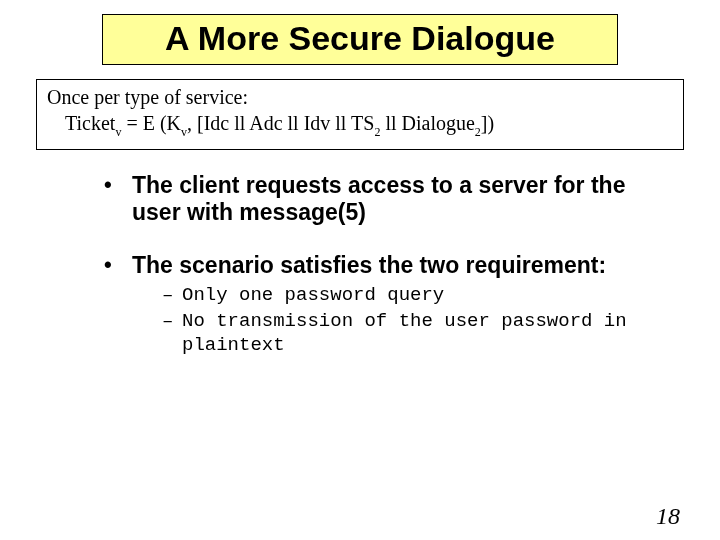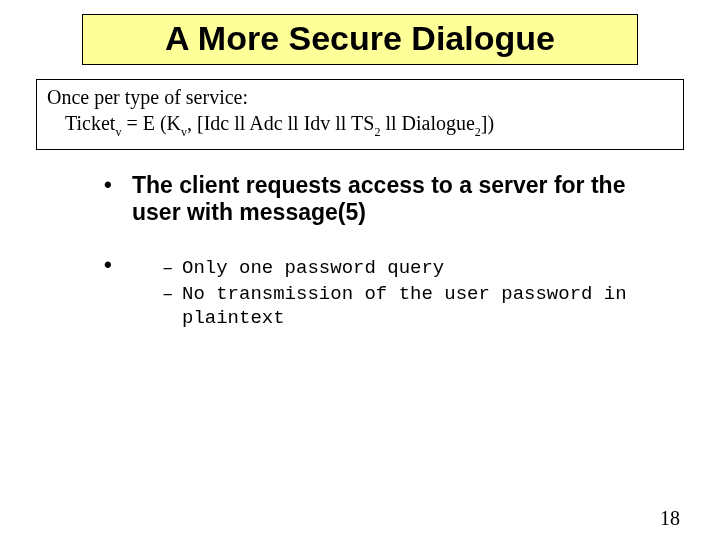--- a/index.html
+++ b/index.html
@@ -14,21 +14,21 @@
   }
   .slide {
     position: relative;
     width: 720px;
     height: 540px;
     box-sizing: border-box;
     padding: 14px 28px 10px 28px;
   }
   .title {
     margin: 0 auto 14px auto;
-    width: 556px;
+    width: 516px;
     background: #ffff99;
     border: 1px solid #000;
     text-align: center;
     font-family: "Comic Sans MS", "Comic Sans", cursive, sans-serif;
     font-weight: bold;
     font-size: 34px;
     line-height: 1.25;
     padding: 2px 4px 4px 4px;
     box-sizing: border-box;
   }
@@ -97,40 +97,42 @@
     content: "–";
     position: absolute;
     left: 0;
     top: 0;
   }
   .pagenum {
     position: absolute;
     bottom: 10px;
     right: 40px;
     font-family: "Times New Roman", Times, serif;
-    font-size: 20px;
+    font-size: 24px;
+    font-style: italic;
   }
 </style>
 </head>
 <body>
 
 <div class="slide">
 
   <div class="title">A More Secure Dialogue</div>
 
   <div class="protocol-box">
     <div class="protocol-line1">Once per type of service:</div>
     <div class="protocol-line3">
       <span>Ticket</span><span class="msub">v</span><span> = E (K</span><span class="msub">v</span><span>, [Idc ll Adc ll Idv ll TS</span><span class="msub">2</span><span> ll Dialogue</span><span class="msub">2</span><span>])</span>
     </div>
   </div>
 
   <ul class="bullets">
     <li><span>The client requests access to a server for the user with message(5)</span></li>
     <li>
+      <span>The scenario satisfies the two requirement:</span>
       <ul class="sub">
         <li><span>Only one password query</span></li>
         <li><span>No transmission of the user password in plaintext</span></li>
       </ul>
     </li>
   </ul>
 
   <div class="pagenum">18</div>
 </div>
 

